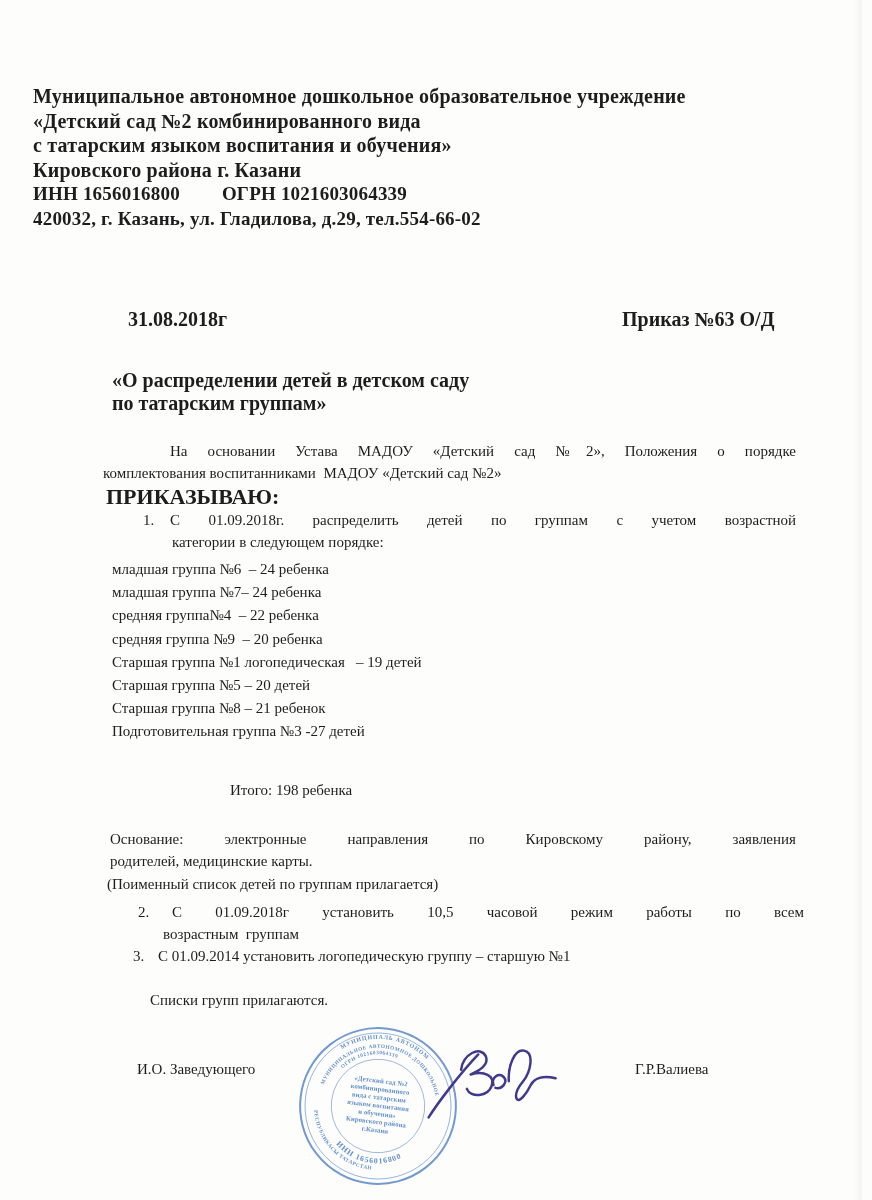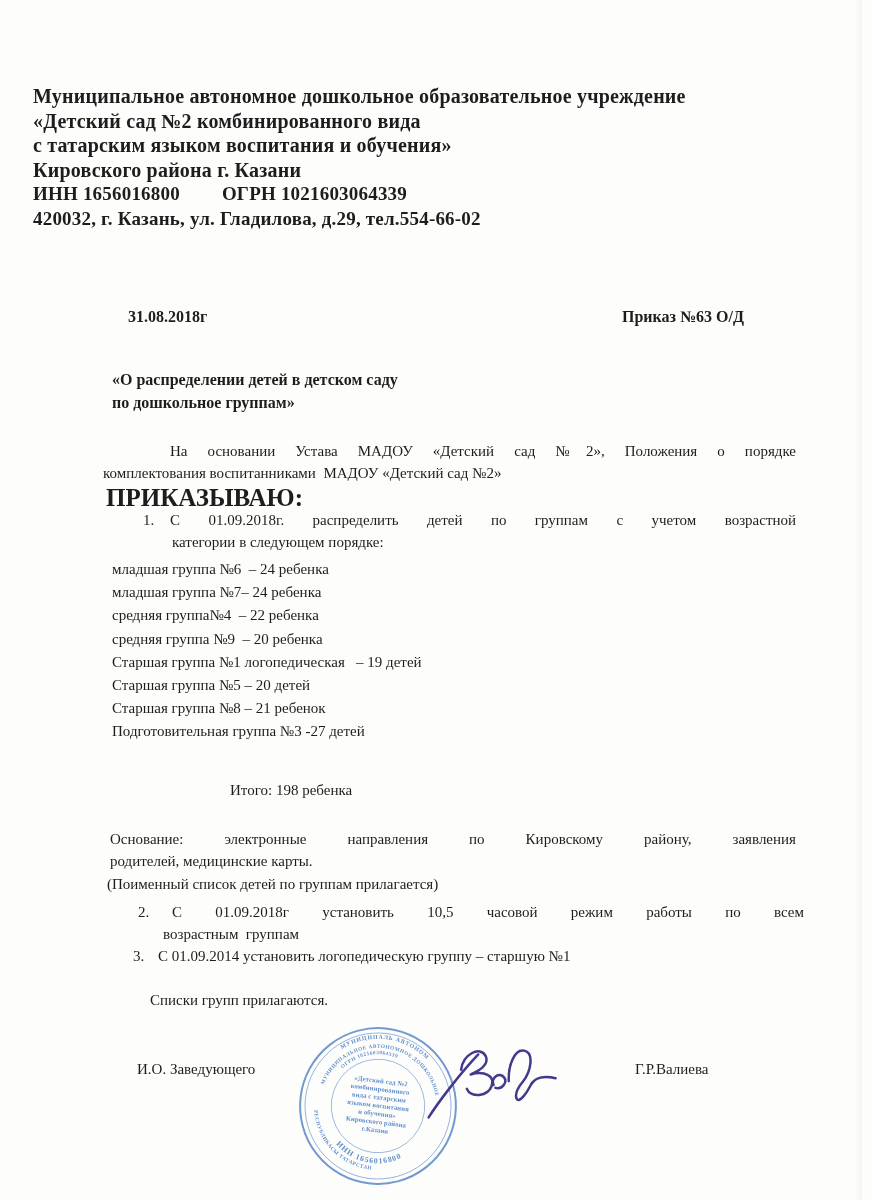--- a/index.html
+++ b/index.html
@@ -21,21 +21,21 @@
   .b{font-weight:bold;}
   .header{
     top:84px;left:33px;width:840px;
     font-weight:bold;
     font-size:20px;line-height:24.5px;
     letter-spacing:0.2px;
   }
   .header .small{font-size:19px;}
   .inn-ogrn span{display:inline-block;}
   .inn-ogrn .gap{width:42px;}
-  .fs20{font-size:16px;}
+  .fs20{font-size:20px;}
   .body-text{font-size:15px;line-height:22px;}
   .just{
     text-align:justify;
     text-align-last:justify;
     -moz-text-align-last:justify;
     text-justify:inter-word;
   }
   .subject{line-height:22.5px;}
   .groups div{height:23.2px;}
   .stamp-wrap{
@@ -67,27 +67,27 @@
     <div class="t">Кировского района г. Казани</div>
     <div class="small inn-ogrn"><span class="t">ИНН 1656016800</span><span class="gap"></span><span class="t">ОГРН 1021603064339</span></div>
     <div class="t small">420032, г. Казань, ул. Гладилова, д.29, тел.554-66-02</div>
   </div>
 
   <div class="abs b fs20 t" style="left:128px;top:308px;">31.08.2018г</div>
   <div class="abs b fs20 t" style="left:622px;top:308px;">Приказ №63 О/Д</div>
 
   <div class="abs b fs20 subject" style="left:112px;top:369px;">
     <div class="t">«О распределении детей в детском саду</div>
-    <div class="t">по дошкольное группам»</div>
+    <div class="t">по татарским группам»</div>
   </div>
 
   <div class="abs body-text just" style="left:170px;top:440px;width:626px;">На основании Устава МАДОУ «Детский сад №2», Положения о порядке</div>
   <div class="abs body-text t" style="left:103px;top:462px;">комплектования воспитанниками  МАДОУ «Детский сад №2»</div>
 
-  <div class="abs b t" style="left:106px;top:484px;font-size:25px;">ПРИКАЗЫВАЮ:</div>
+  <div class="abs b t" style="left:106px;top:484px;font-size:22px;">ПРИКАЗЫВАЮ:</div>
 
   <div class="abs body-text t" style="left:143px;top:509px;">1.</div>
   <div class="abs body-text just" style="left:170px;top:509px;width:626px;">С 01.09.2018г. распределить детей по группам с учетом возрастной</div>
   <div class="abs body-text t" style="left:172px;top:531px;">категории в следующем порядке:</div>
 
   <div class="abs body-text groups" style="left:112px;top:558px;">
     <div class="t">младшая группа №6  – 24 ребенка</div>
     <div class="t">младшая группа №7– 24 ребенка</div>
     <div class="t">средняя группа№4  – 22 ребенка</div>
     <div class="t">средняя группа №9  – 20 ребенка</div>

